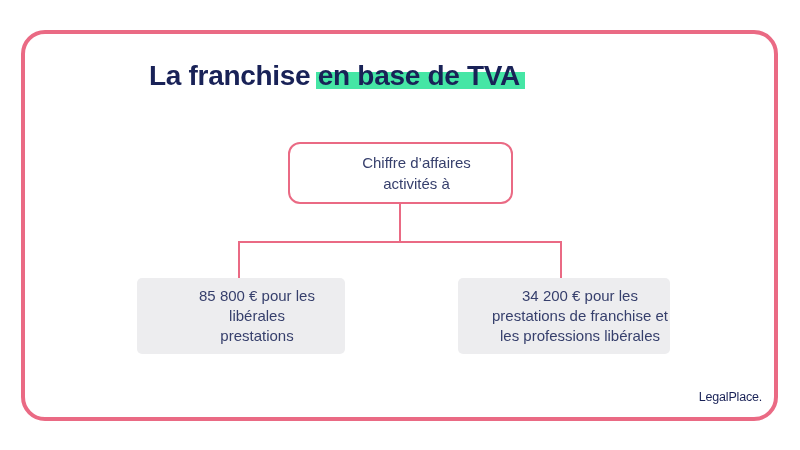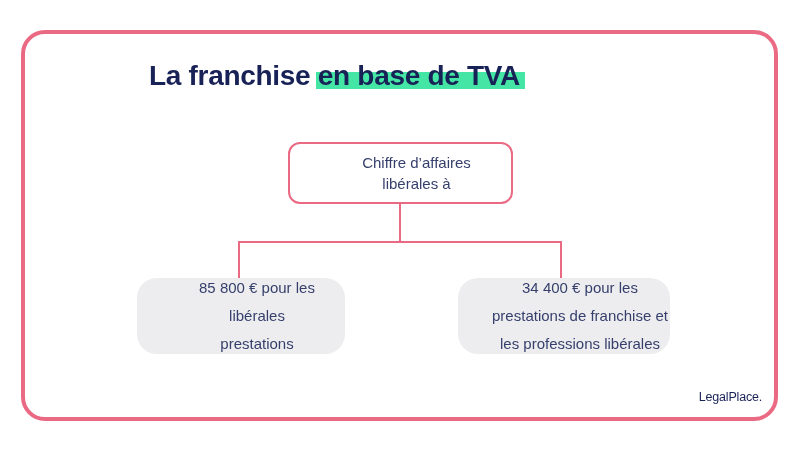--- a/index.html
+++ b/index.html
@@ -59,23 +59,22 @@
   .node-root {
     left: 288px; top: 142px;
     width: 225px; height: 62px;
     background: #ffffff;
     border: 2px solid #ea6a84;
     border-radius: 12px;
     line-height: 21px;
   }
   .node-leaf {
     background: #ededef;
-    border-radius: 20px;
+    border-radius: 5px;
     line-height: 20px;
-    justify-content: space-between;
   }
   .node-leaf-left  { left: 137px; top: 278px; width: 208px; height: 76px; }
   .node-leaf-right { left: 458px; top: 278px; width: 212px; height: 76px; }
   .conn { position: absolute; background: #ea6a84; }
   .conn-root-drop  { left: 399px; top: 204px; width: 2px; height: 39px; }
   .conn-horizontal { left: 238px; top: 241px; width: 324px; height: 2px; }
   .conn-left-drop  { left: 238px; top: 241px; width: 2px; height: 37px; }
   .conn-right-drop { left: 560px; top: 241px; width: 2px; height: 37px; }
   .brand {
     position: absolute;
@@ -95,30 +94,30 @@
 
   <h1 class="title"><span>La franchise </span><span class="hl">en base de TVA</span></h1>
 
   <div class="conn conn-root-drop"></div>
   <div class="conn conn-horizontal"></div>
   <div class="conn conn-left-drop"></div>
   <div class="conn conn-right-drop"></div>
 
   <div class="node node-root">
     <div>Chiffre d’affaires</div>
-    <div>libérales à</div>
+    <div>activités à</div>
   </div>
 
   <div class="node node-leaf node-leaf-left">
     <div>85 800 € pour les</div>
     <div>libérales</div>
     <div>prestations</div>
   </div>
 
   <div class="node node-leaf node-leaf-right">
-    <div>34 400 € pour les</div>
+    <div>34 200 € pour les</div>
     <div>prestations de franchise et</div>
     <div>les professions libérales</div>
   </div>
 
   <div class="brand">LegalPlace.</div>
 
 </div>
 
 </body></html>

